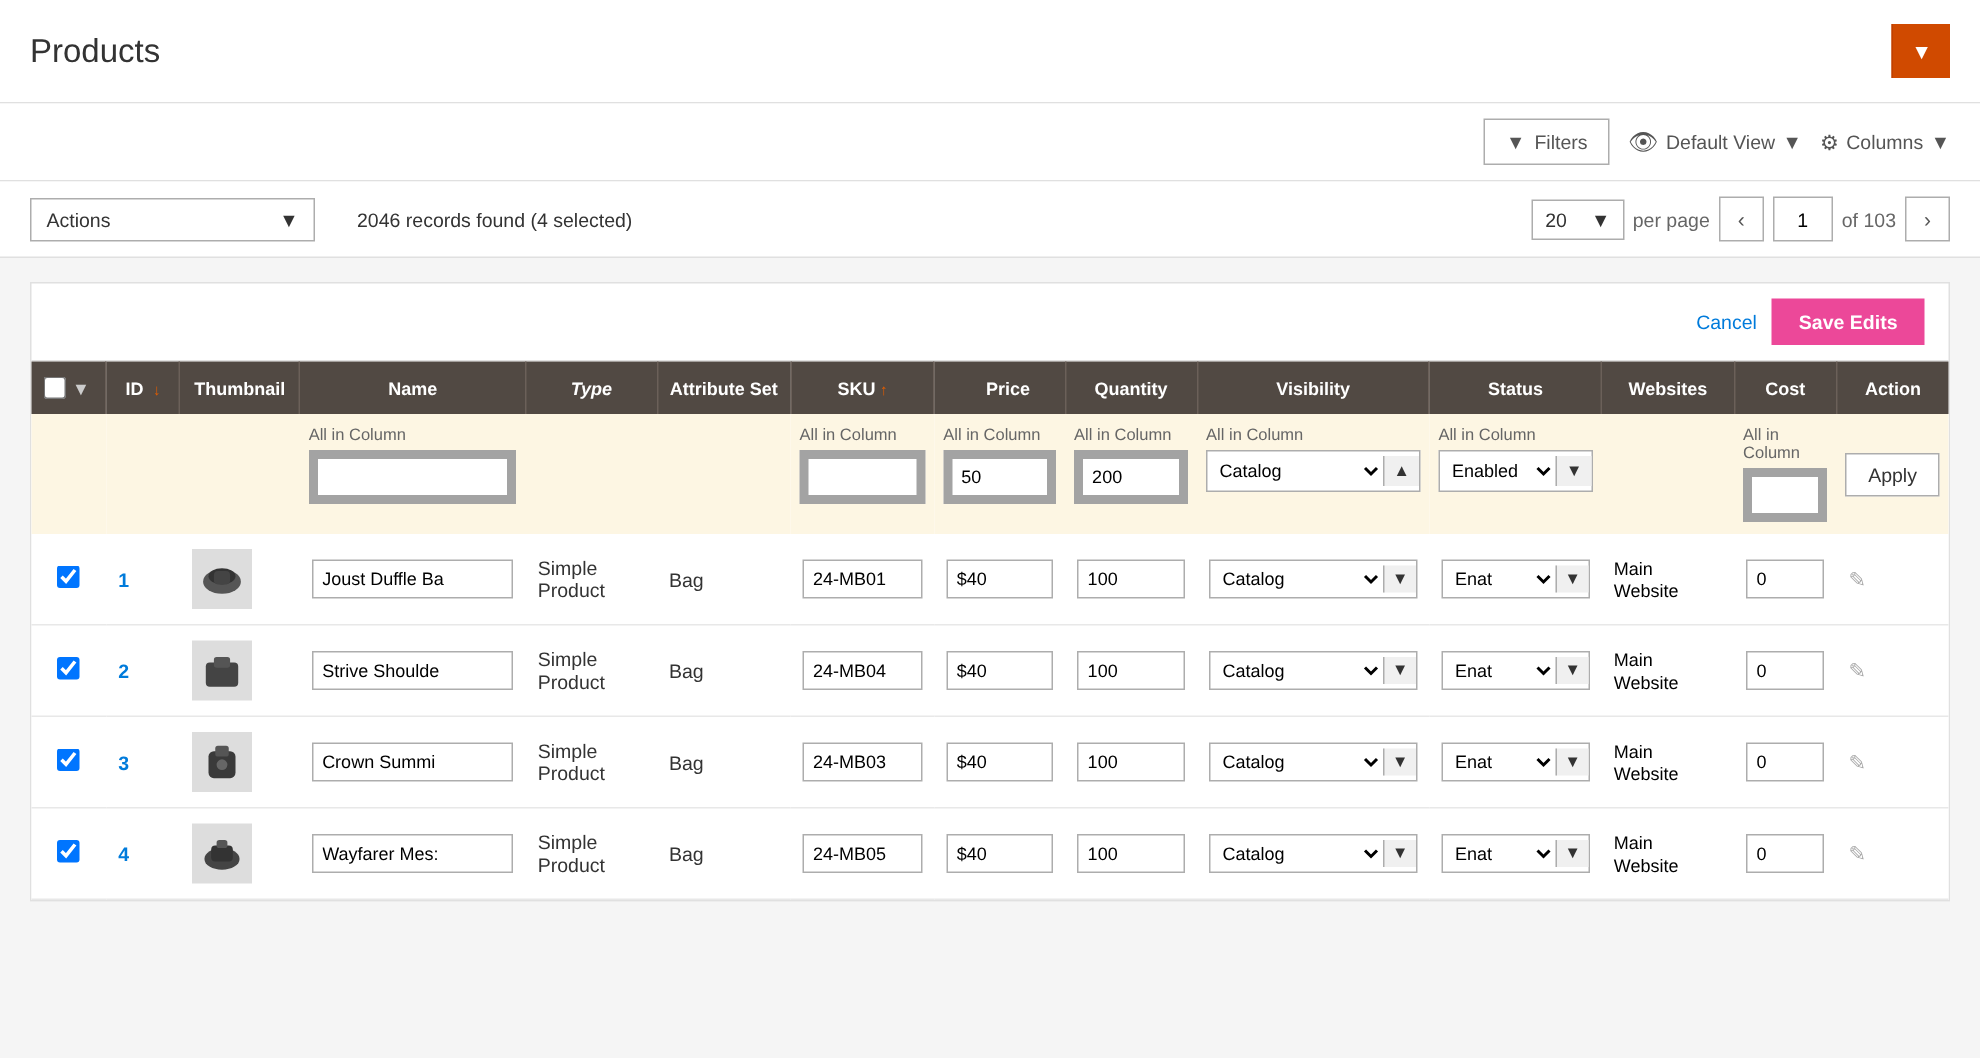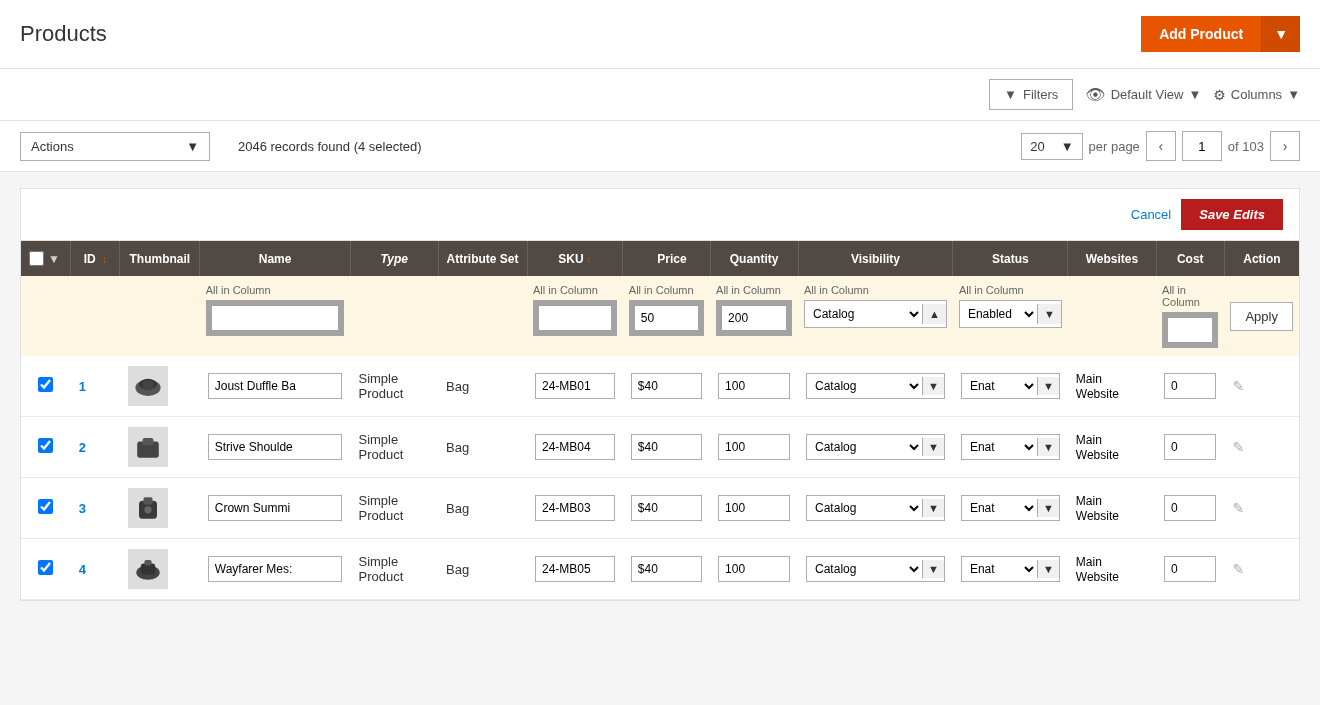--- a/index.html
+++ b/index.html
@@ -69,22 +69,22 @@
 
     .edit-panel {
       background: #fff; border: 1px solid #e0e0e0; margin-bottom: 0;
     }
     .edit-panel-header {
       display: flex; align-items: center; justify-content: flex-end;
       padding: 10px 16px; border-bottom: 1px solid #e0e0e0; gap: 10px;
     }
     .cancel-link { color: #007bdb; text-decoration: none; font-size: 13px; cursor: pointer; }
     .save-edits-btn {
-      background: #b91c1c; color: #fff; border: none; padding: 8px 18px;
-      font-size: 13px; cursor: pointer; font-weight: 600; font-style: italic;
+      background: #ec4899; color: #fff; border: none; padding: 8px 18px;
+      font-size: 13px; cursor: pointer; font-weight: 600;
     }
 
     table { width: 100%; border-collapse: collapse; background: #fff; }
     thead tr { background: #514943; color: #fff; }
     thead th {
       padding: 10px 8px; text-align: center; font-size: 12px; font-weight: 600;
       border-right: 1px solid #6b6059; white-space: nowrap;
     }
     thead th:last-child { border-right: none; }
 
@@ -152,21 +152,20 @@
 
     .gear-icon { font-size: 14px; color: #555; }
     .eye-icon { font-size: 16px; color: #555; }
   </style>
 </head>
 <body>
 
 <div class="page-header">
   <h1 class="page-title">Products</h1>
   <div class="add-product-btn-group">
-    <button class="add-product-btn">Add Product</button>
     <button class="add-product-dropdown">▼</button>
   </div>
 </div>
 
 <div class="toolbar-top">
   <button class="filters-btn">
     <span>▼</span>
     <span>Filters</span>
   </button>
   <div class="view-select">

